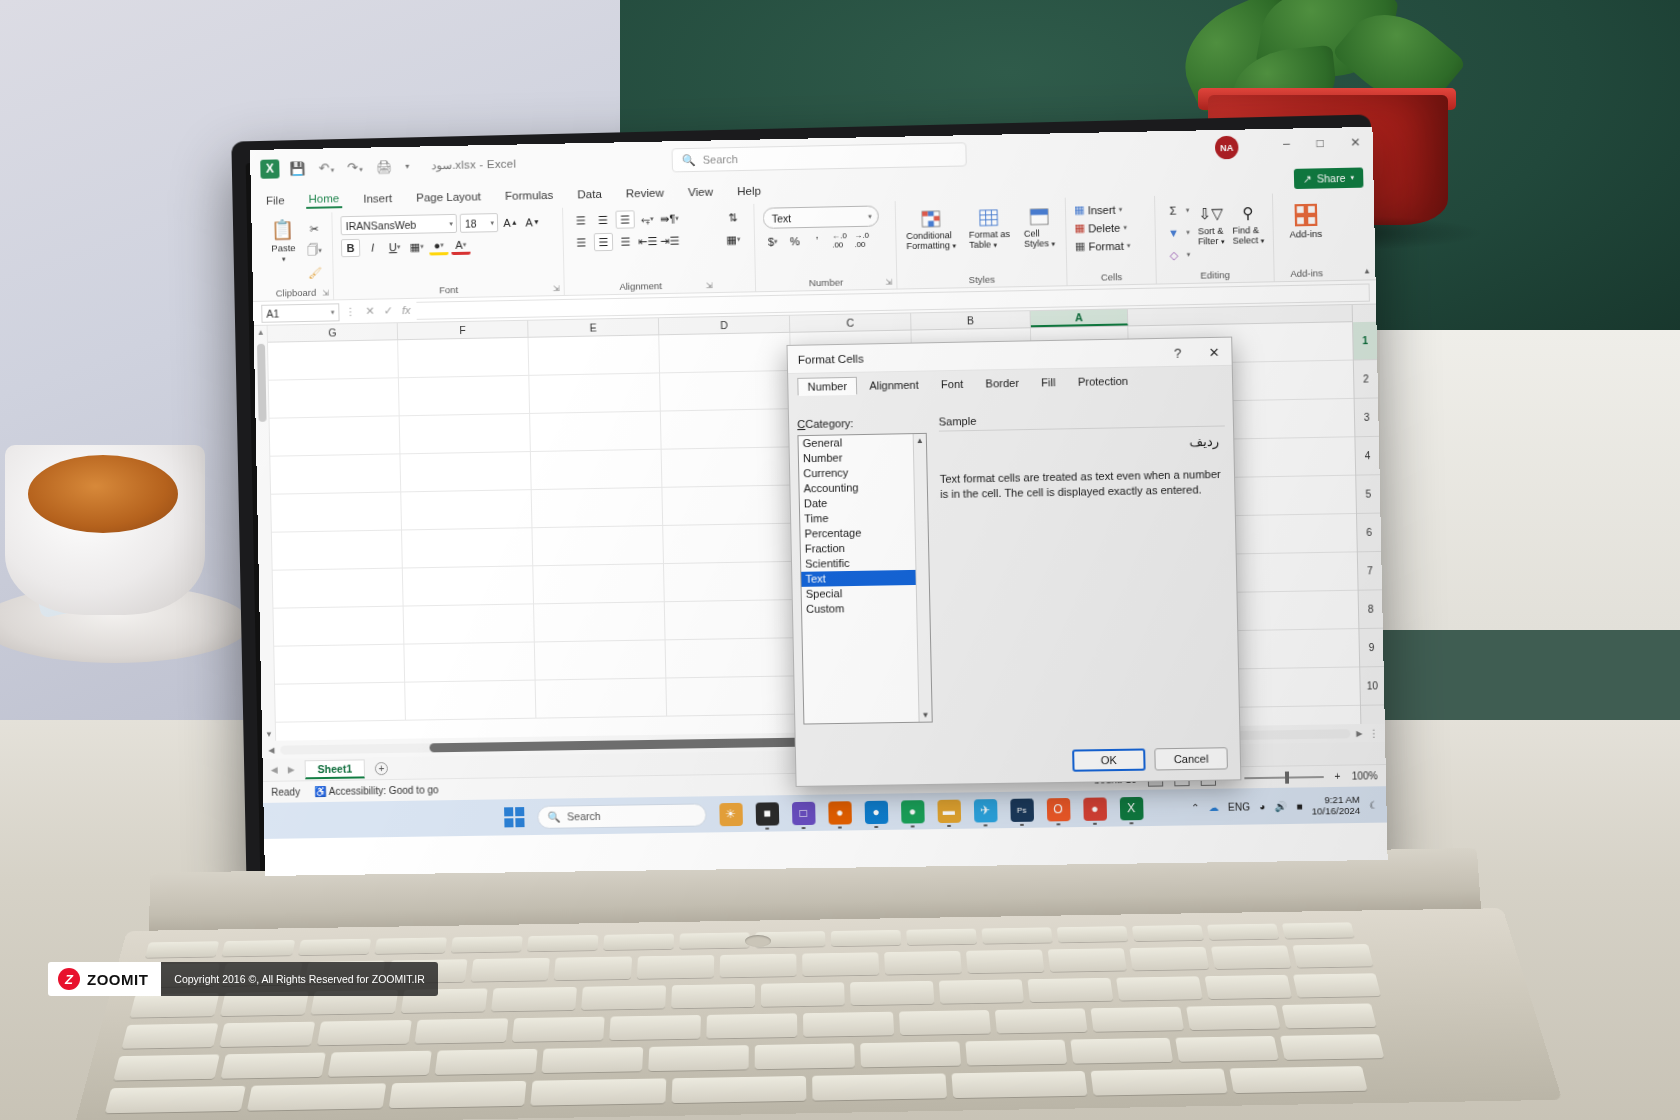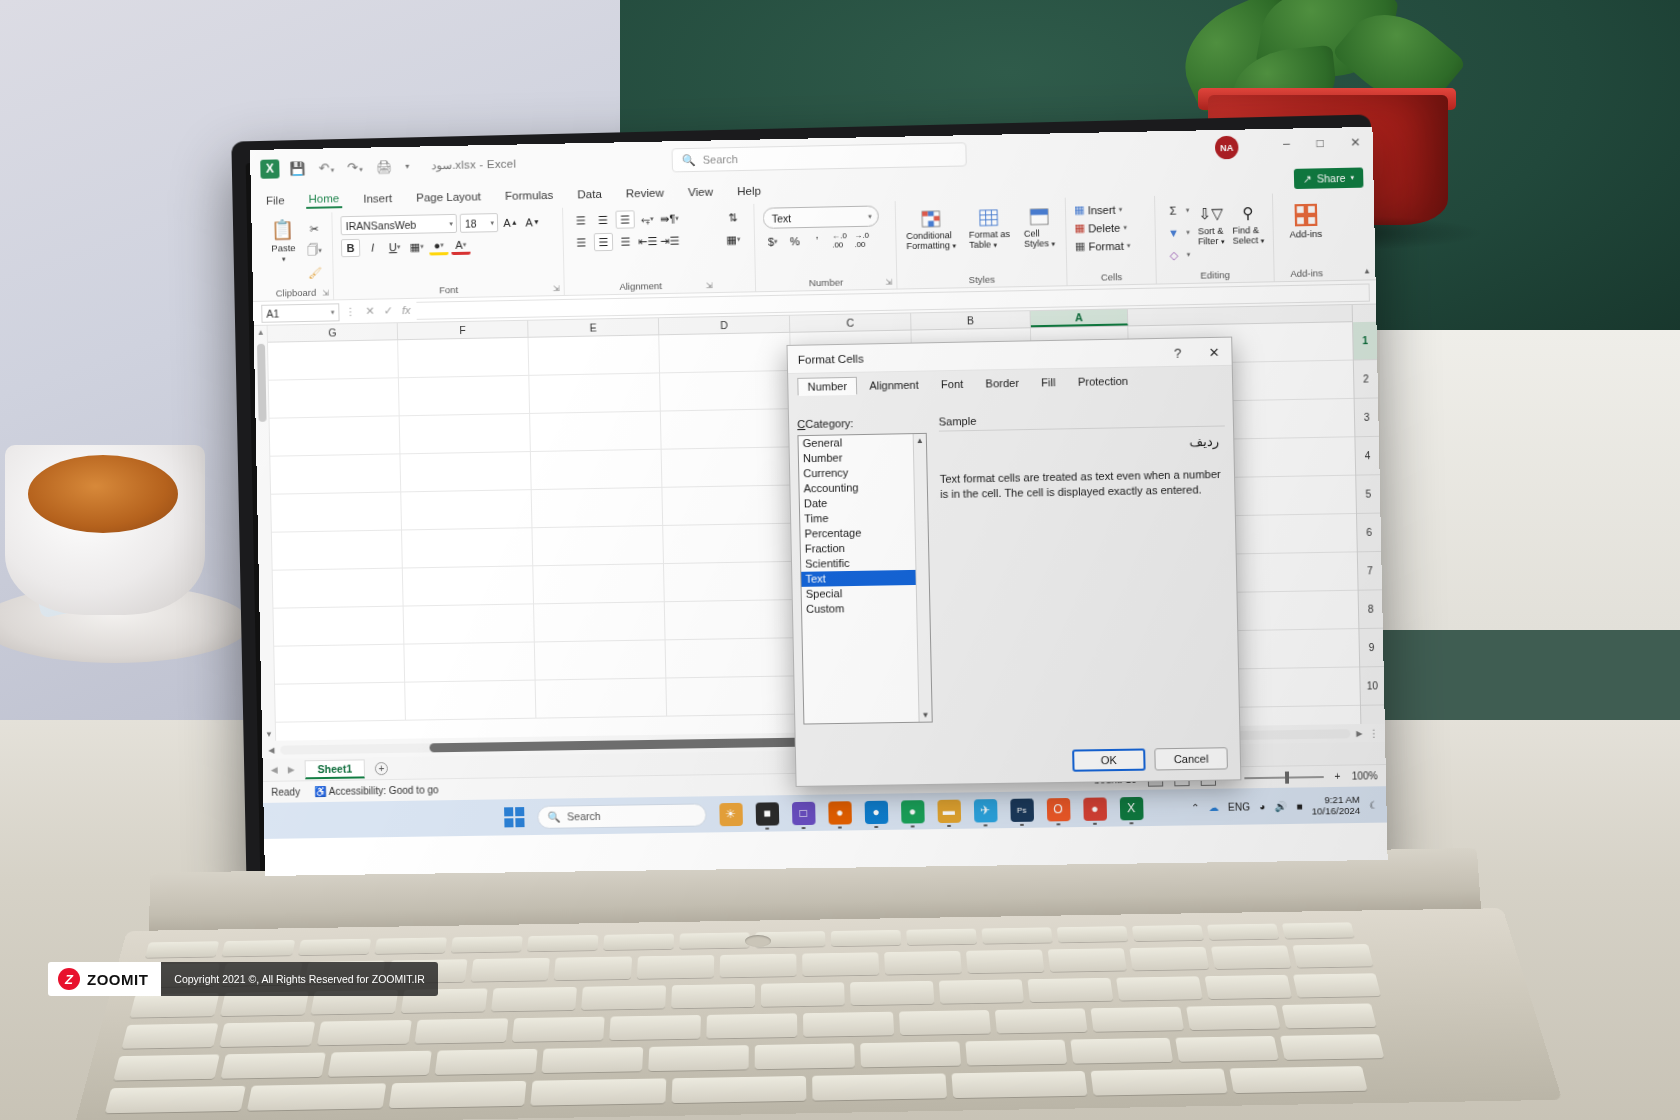--- a/index.html
+++ b/index.html
@@ -1047,14 +1047,14 @@
   </div>
 
   <div class="screen-sheen"></div>
 </div>
 
 <div id="watermark">
   <div class="wm-logo">
     <div class="wm-z">Z</div>
     <div class="wm-name">ZOOMIT</div>
   </div>
-  <div class="wm-copy">Copyright 2021 ©, All Rights Reserved for ZOOMIT.IR</div>
+  <div class="wm-copy">Copyright 2016 ©, All Rights Reserved for ZOOMIT.IR</div>
 </div>
 
 </body></html>

